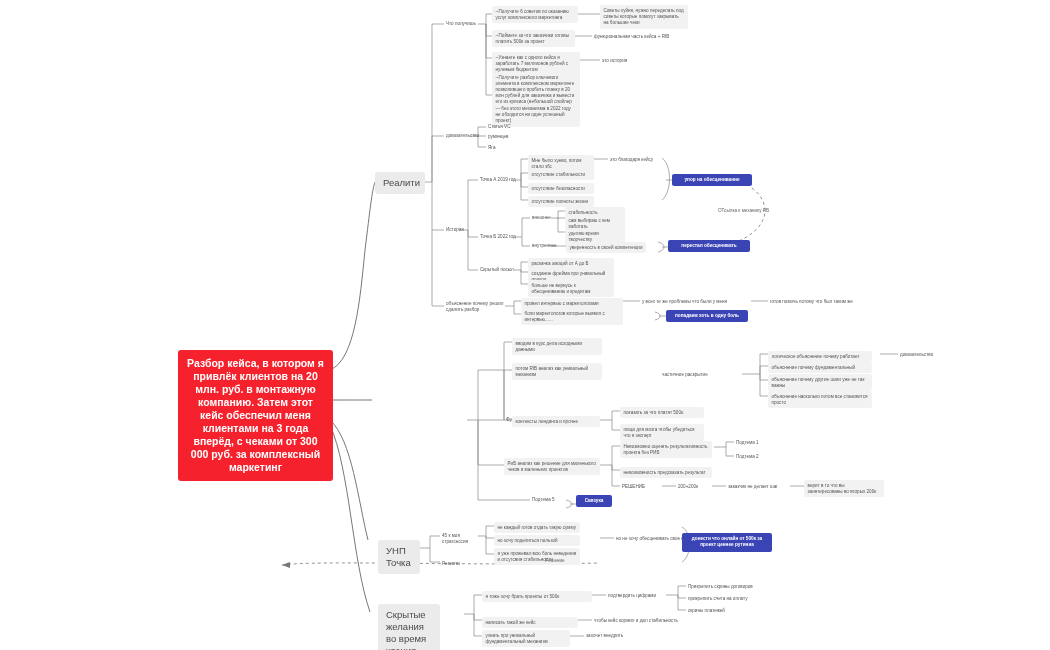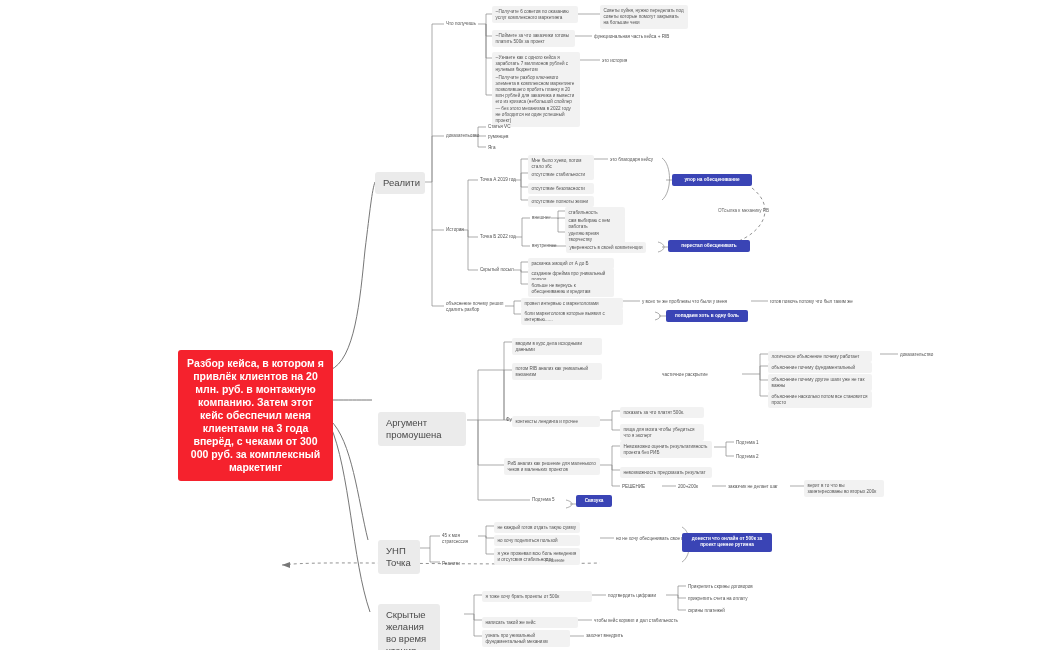--- a/index.html
+++ b/index.html
@@ -212,21 +212,20 @@
   <div class="node leaf" style="left:528px;top:268px;width:86px;">создание фрейма про уникальный подход</div>
   <div class="node leaf" style="left:528px;top:280px;width:86px;">больше не вернусь к обесцениванию и кредитам</div>
 
   <div class="node plain" style="left:444px;top:300px;width:62px;">объяснение почему решил сдалить разбор</div>
   <div class="node leaf" style="left:521px;top:298px;width:102px;">провел интервью с маркетологами</div>
   <div class="node plain" style="left:640px;top:298px;width:112px;">у всех те же проблемы что были у меня</div>
   <div class="node plain" style="left:768px;top:298px;width:106px;">готов помочь потому что был таким же</div>
   <div class="node leaf" style="left:521px;top:308px;width:102px;">боли маркетологов которые выявил с интервью......</div>
   <div class="node blue" style="left:666px;top:310px;width:82px;">попадаем хоть в одну боль</div>
 
-  <div class="node l1" style="left:378px;top:412px;width:88px;">Аргумент промоушена</div>
 
   <div class="node plain" style="left:504px;top:416px;width:62px;">Функциональная часть</div>
 
   <div class="node leaf" style="left:512px;top:338px;width:90px;">вводим в курс дела исходными данными</div>
 
   <div class="node leaf" style="left:512px;top:363px;width:90px;">потом RIB анализ как уникальный механизм</div>
   <div class="node plain" style="left:660px;top:371px;width:70px;">частичное раскрытие</div>
 
   <div class="node leaf" style="left:768px;top:351px;width:104px;">логическое объяснение почему работает</div>
   <div class="node plain" style="left:898px;top:351px;width:70px;">доказательство</div>

